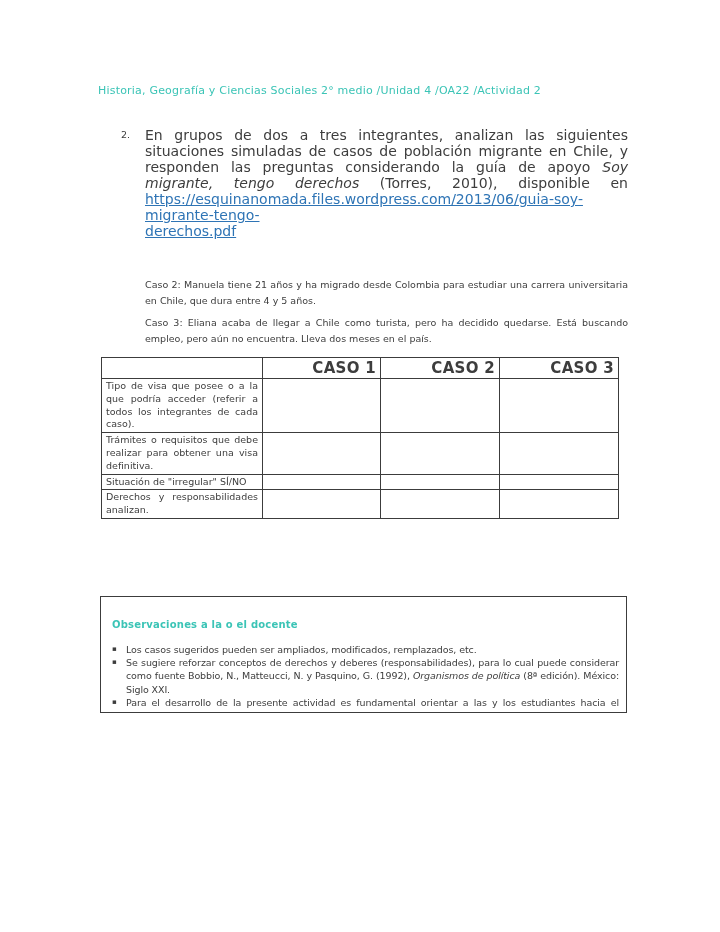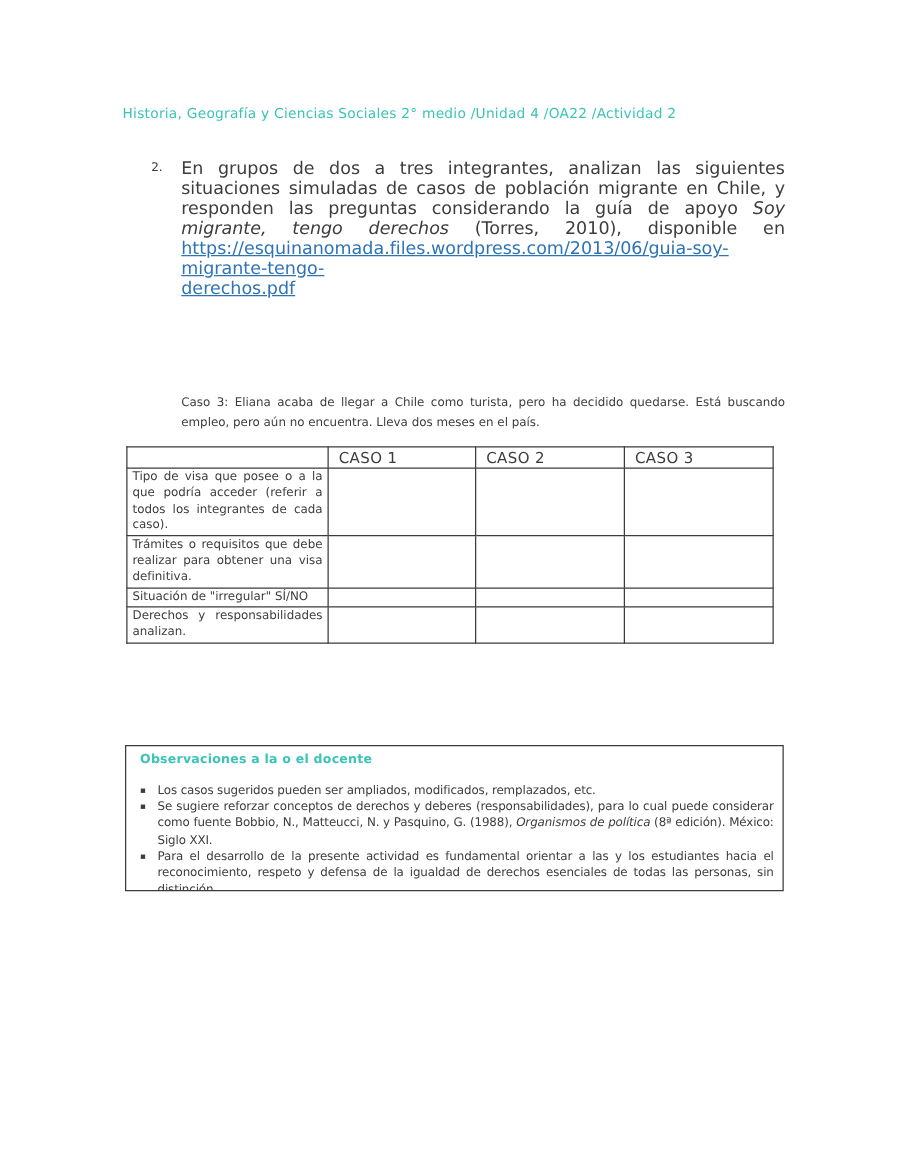--- a/index.html
+++ b/index.html
@@ -43,34 +43,34 @@
   table.cases-table {
     position:absolute; left:101px; top:357px; width:517px;
     border-collapse:collapse; table-layout:fixed;
     font-size:9.5px;
   }
   .cases-table th, .cases-table td {
     border:1px solid var(--border, #3c3c3c);
     vertical-align:top; font-weight:normal;
   }
   .cases-table thead th {
-    height:16px; text-align:left; padding:1px 4px 1px 8px;
-    font-size:12px; letter-spacing:0.3px;
+    height:16px; text-align:right; padding:1px 4px 1px 8px;
+    font-size:15px; letter-spacing:0.3px;font-weight:bold;
   }
   .cases-table td.rowlabel {
     padding:1px 4px 1px 4px; text-align:justify; line-height:12.8px;
   }
   .cases-table td.cell { padding:1px 3px; }
   tr.r1 { height:52px; } tr.r2 { height:54px;margin-left:18px; } tr.r3 { height:41px; }
   tr.r4 { height:15px; } tr.r5 { height:28px; }
 
   .obs-box {
     position:absolute; left:100px; top:596px; width:527px; height:117px;
     border:1px solid var(--border, #3c3c3c);
-    padding:5px 7px 3px 11px; overflow:hidden;
+    padding:22px 7px 3px 11px; overflow:hidden;
   }
   .obs-title {
     font-size:10px; font-weight:bold; line-height:12px;
     color:var(--accent-teal, #3bc4b6);
     margin-bottom:12px; letter-spacing:0.2px;
   }
   .obs-bullet {
     display:flex; font-size:9.5px; line-height:13.2px;
     letter-spacing:-0.1px; text-align:justify;
   }
@@ -82,20 +82,21 @@
 
 <div class="page">
 
   <div class="doc-title">Historia, Geografía y Ciencias Sociales 2° medio /Unidad 4 /OA22 /Actividad 2</div>
 
   <div class="item2">
     <span class="num">2.</span>
     <div class="ptext"><span>En grupos de dos a tres integrantes, analizan las siguientes situaciones simuladas de casos de población migrante en Chile, y responden las preguntas considerando la guía de apoyo </span><span class="italic">Soy migrante, tengo derechos</span><span> (Torres, 2010), disponible en </span><a class="doc-link"><span>https://esquinanomada.files.wordpress.com/2013/06/guia-soy-migrante-tengo-</span><br><span>derechos.pdf</span></a></div>
   </div>
 
+  <div class="case-par case-2">Caso 2: Manuela tiene 21 años y ha migrado desde Colombia para estudiar una carrera universitaria en Chile, que dura entre 4 y 5 años.</div>
   <div class="case-par case-3">Caso 3: Eliana acaba de llegar a Chile como turista, pero ha decidido quedarse. Está buscando empleo, pero aún no encuentra. Lleva dos meses en el país.</div>
 
   <table class="cases-table">
     <colgroup>
       <col style="width:161px">
         <col style="width:118px">
         <col style="width:119px">
         <col style="width:119px">
     </colgroup>
     <thead>
@@ -137,21 +138,21 @@
   <div class="obs-box">
     <div class="obs-title">Observaciones a la o el docente</div>
 
     <div class="obs-bullet">
       <span class="marker">▪</span>
       <span class="btext"><span>Los casos sugeridos pueden ser ampliados, modificados, remplazados, etc.</span><span class="italic"></span><span></span></span>
     </div>
 
     <div class="obs-bullet">
       <span class="marker">▪</span>
-      <span class="btext"><span>Se sugiere reforzar conceptos de derechos y deberes (responsabilidades), para lo cual puede considerar como fuente Bobbio, N., Matteucci, N. y Pasquino, G. (1988), </span><span class="italic">Organismos de política</span><span> (8ª edición). México: Siglo XXI.</span></span>
+      <span class="btext"><span>Se sugiere reforzar conceptos de derechos y deberes (responsabilidades), para lo cual puede considerar como fuente Bobbio, N., Matteucci, N. y Pasquino, G. (1992), </span><span class="italic">Organismos de política</span><span> (8ª edición). México: Siglo XXI.</span></span>
     </div>
 
     <div class="obs-bullet">
       <span class="marker">▪</span>
       <span class="btext"><span>Para el desarrollo de la presente actividad es fundamental orientar a las y los estudiantes hacia el reconocimiento, respeto y defensa de la igualdad de derechos esenciales de todas las personas, sin distinción.</span><span class="italic"></span><span></span></span>
     </div>
   </div>
 
 </div>
 

